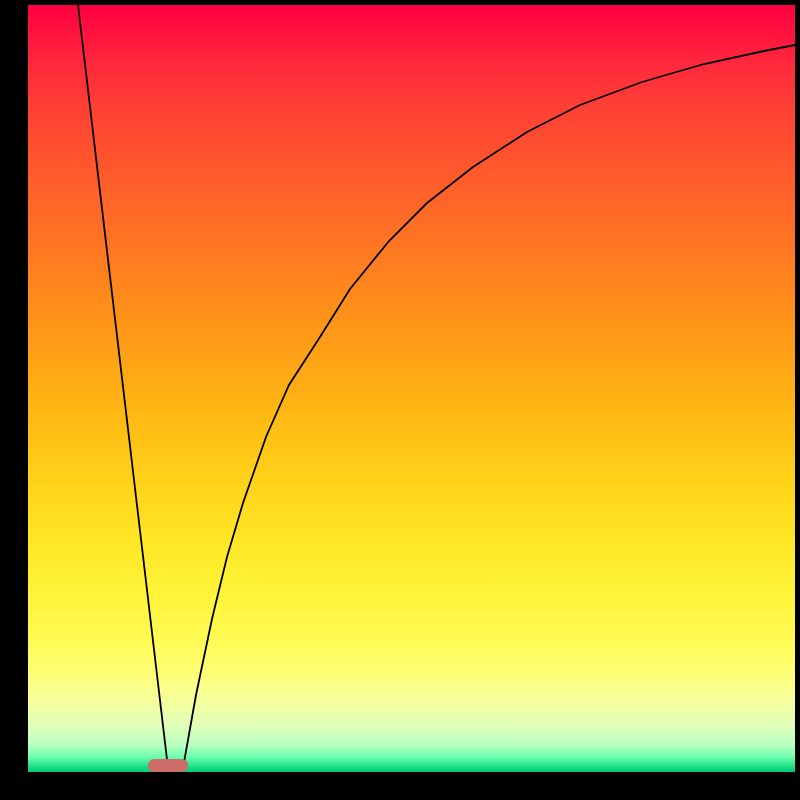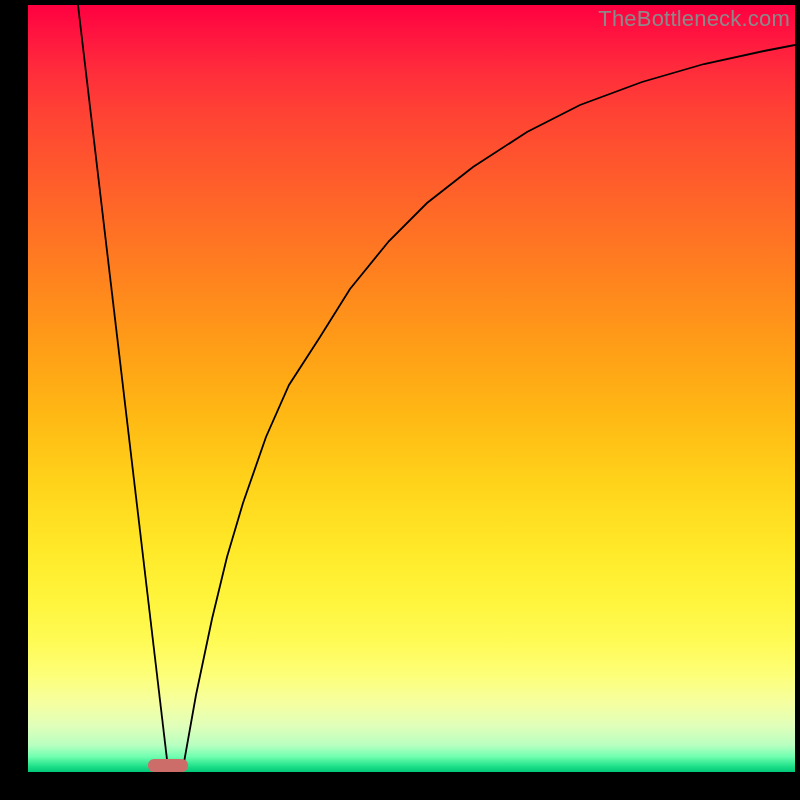--- a/index.html
+++ b/index.html
@@ -106,14 +106,13 @@
                L 552 100
                L 614 77
                L 676 59
                L 736 46
                L 767 40"></path>
     </svg>
 
     <div class="marker"></div>
   </div>
 
-  <div class="watermark">TheBottleneck.com</div>
 </div>
 
 </body></html>

